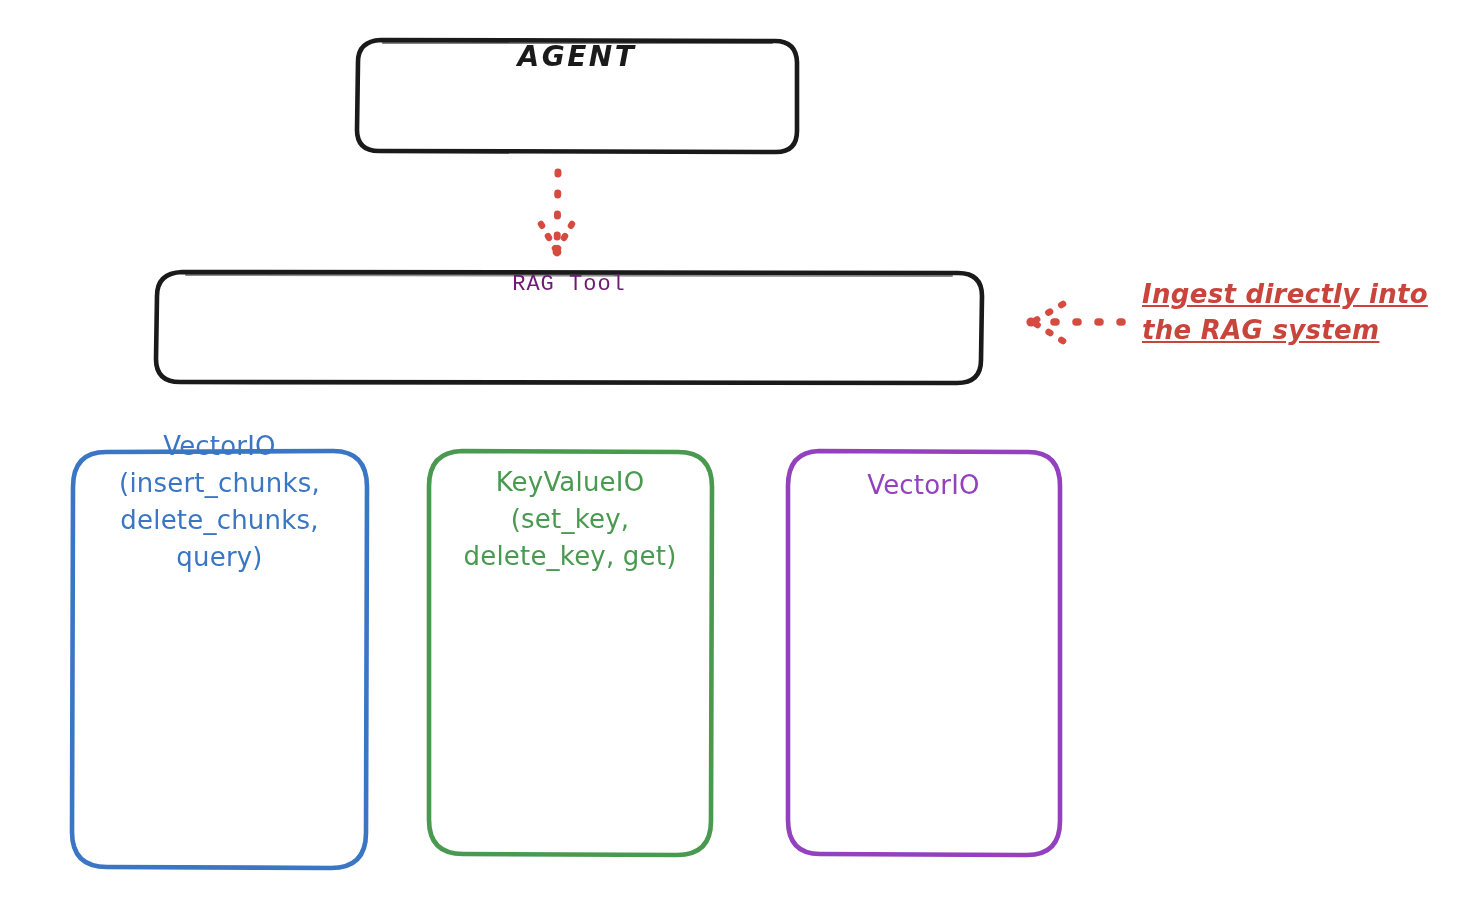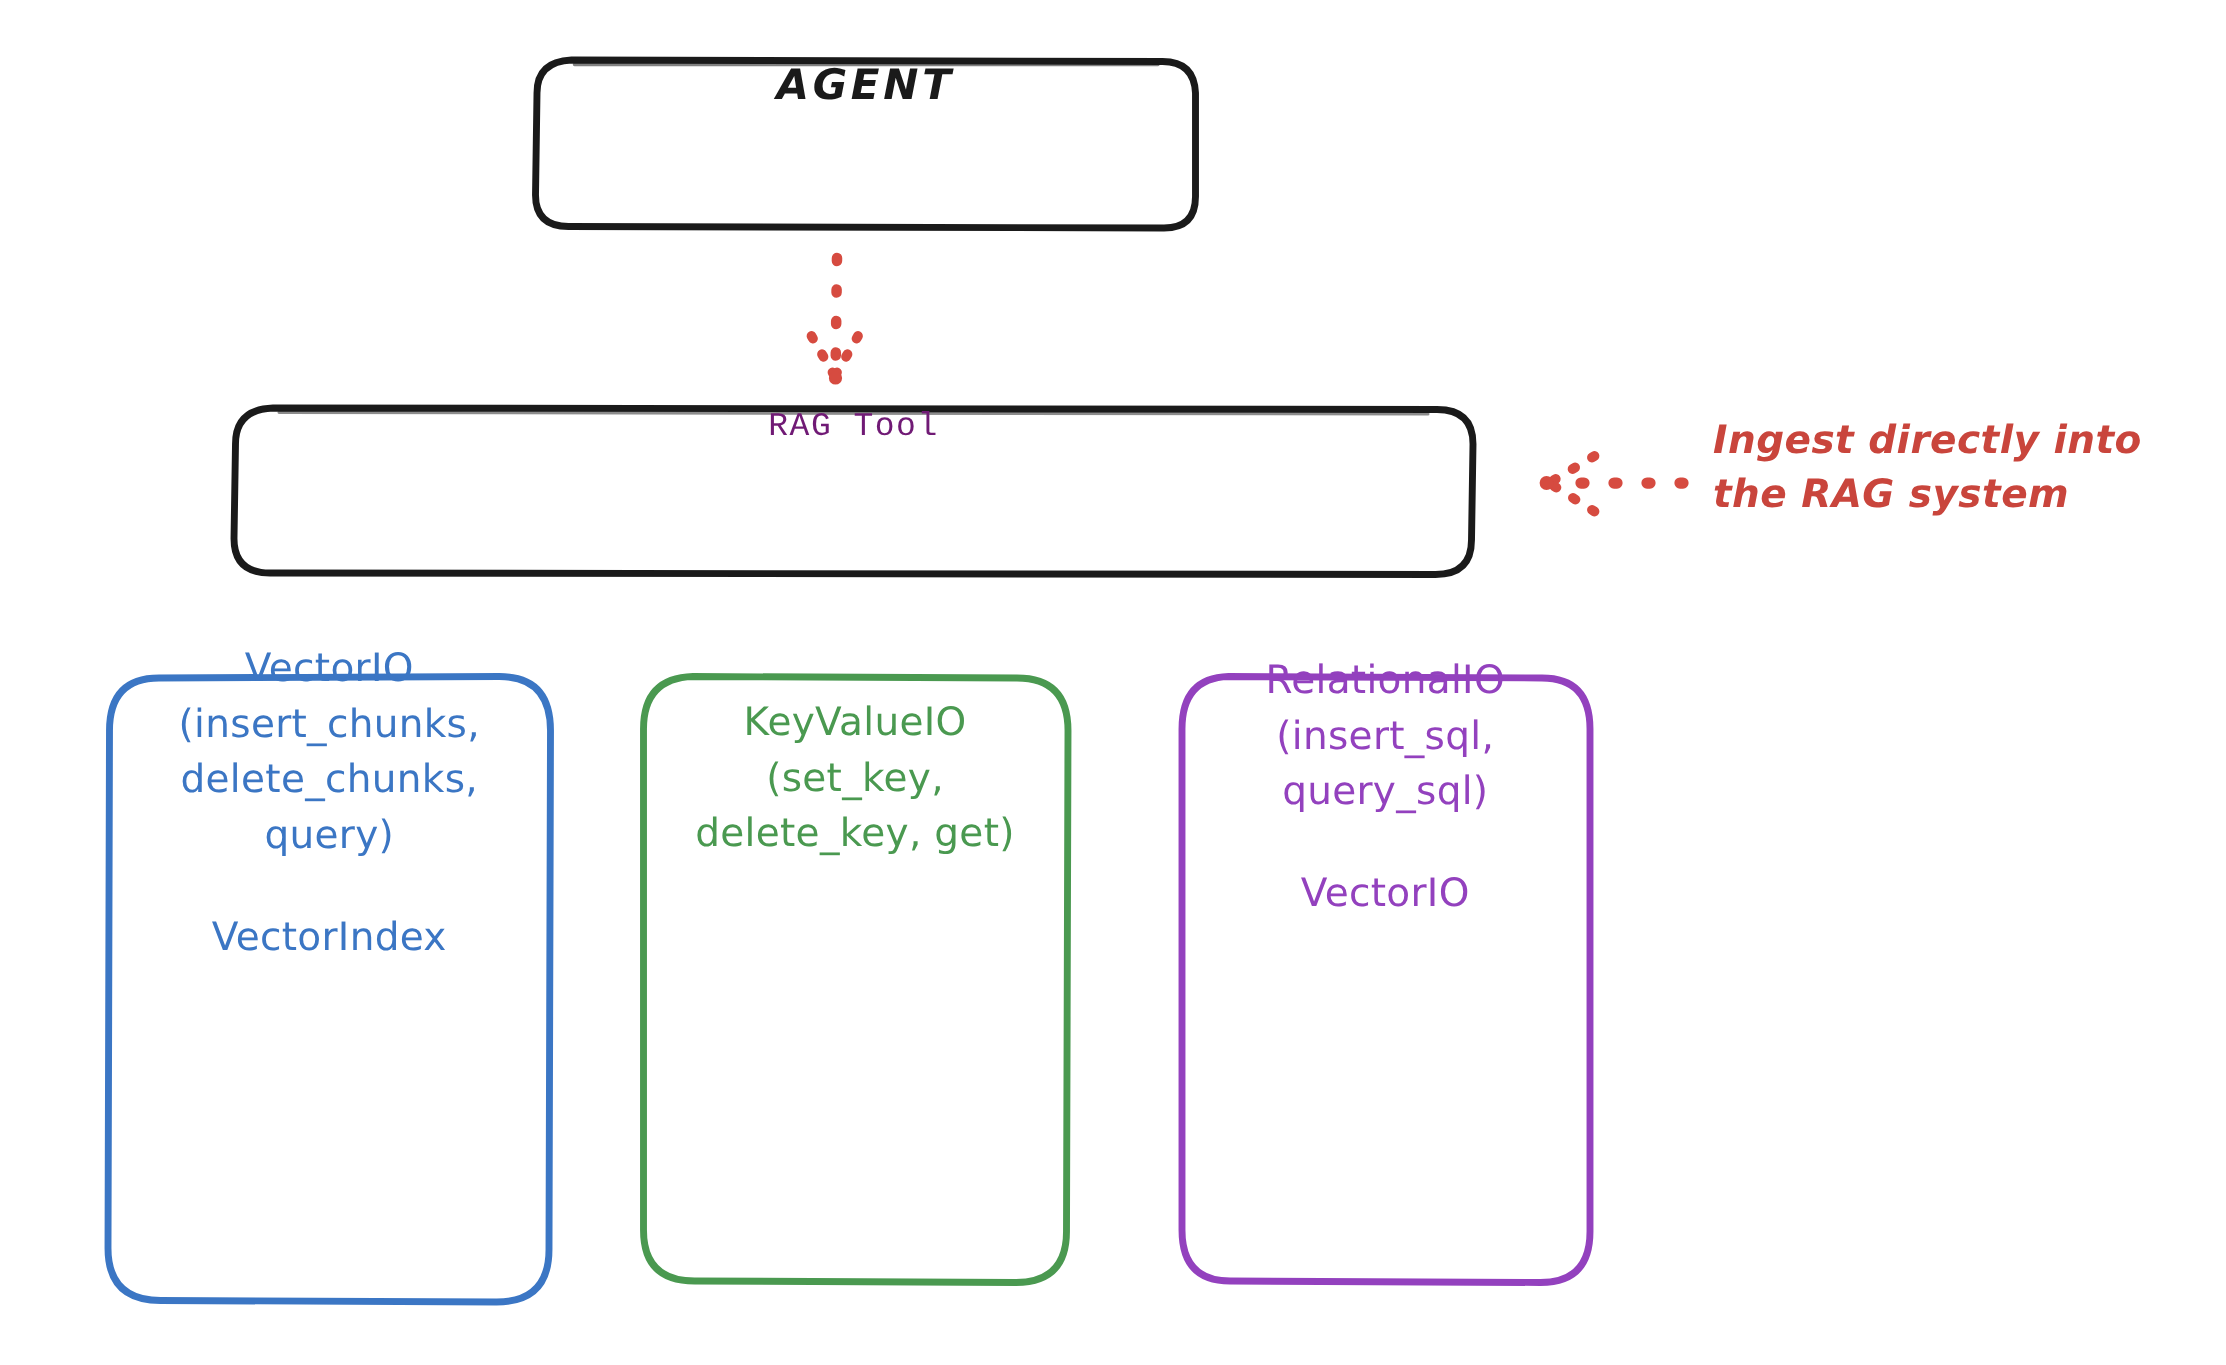--- a/index.html
+++ b/index.html
@@ -129,20 +129,21 @@
   }
   #ingest-annotation .ann-text {
     font-family: "DejaVu Sans", sans-serif;
     font-size: 26px;
     font-weight: 600;
     font-style: italic;
     color: #c9453c;
     line-height: 1.38;
     white-space: pre-line;
     letter-spacing: 0.3px;
+    text-decoration: underline;
   }
 </style>
 </head>
 <body>
 
 <svg id="canvas" viewBox="0 0 1484 910" xmlns="http://www.w3.org/2000/svg" aria-hidden="true">
 
   <g>
     <path d="M 381 40 L 775 41 Q 796 41 797 62 L 797 131 Q 797 152 776 152 L 379 151
              Q 357 151 357 130 L 358 62 Q 358 41 381 40 Z" fill="none" stroke="#1a1a1a" stroke-width="4.6" stroke-linecap="round" stroke-linejoin="round"></path>
@@ -192,37 +193,33 @@
 <div class="node" id="rag-tool-node">
   <div class="node-label">RAG Tool</div>
 </div>
 
 <div class="node" id="vector-io-node">
   <div class="inner">
     <div class="store-label">VectorIO
 (insert_chunks,
 delete_chunks,
 query)</div>
-    <div class="store-sub">VectorIndex</div>
   </div>
 </div>
 
 <div class="node" id="key-value-io-node">
   <div class="inner">
     <div class="store-label">KeyValueIO
 (set_key,
 delete_key, get)</div>
   </div>
 </div>
 
 <div class="node" id="relational-io-node">
   <div class="inner">
-    <div class="store-label">RelationalIO
-(insert_sql,
-query_sql)</div>
     <div class="store-sub">VectorIO</div>
   </div>
 </div>
 
 <div id="ingest-annotation">
   <div class="ann-text">Ingest directly into
 the RAG system</div>
 </div>
 
 </body></html>

